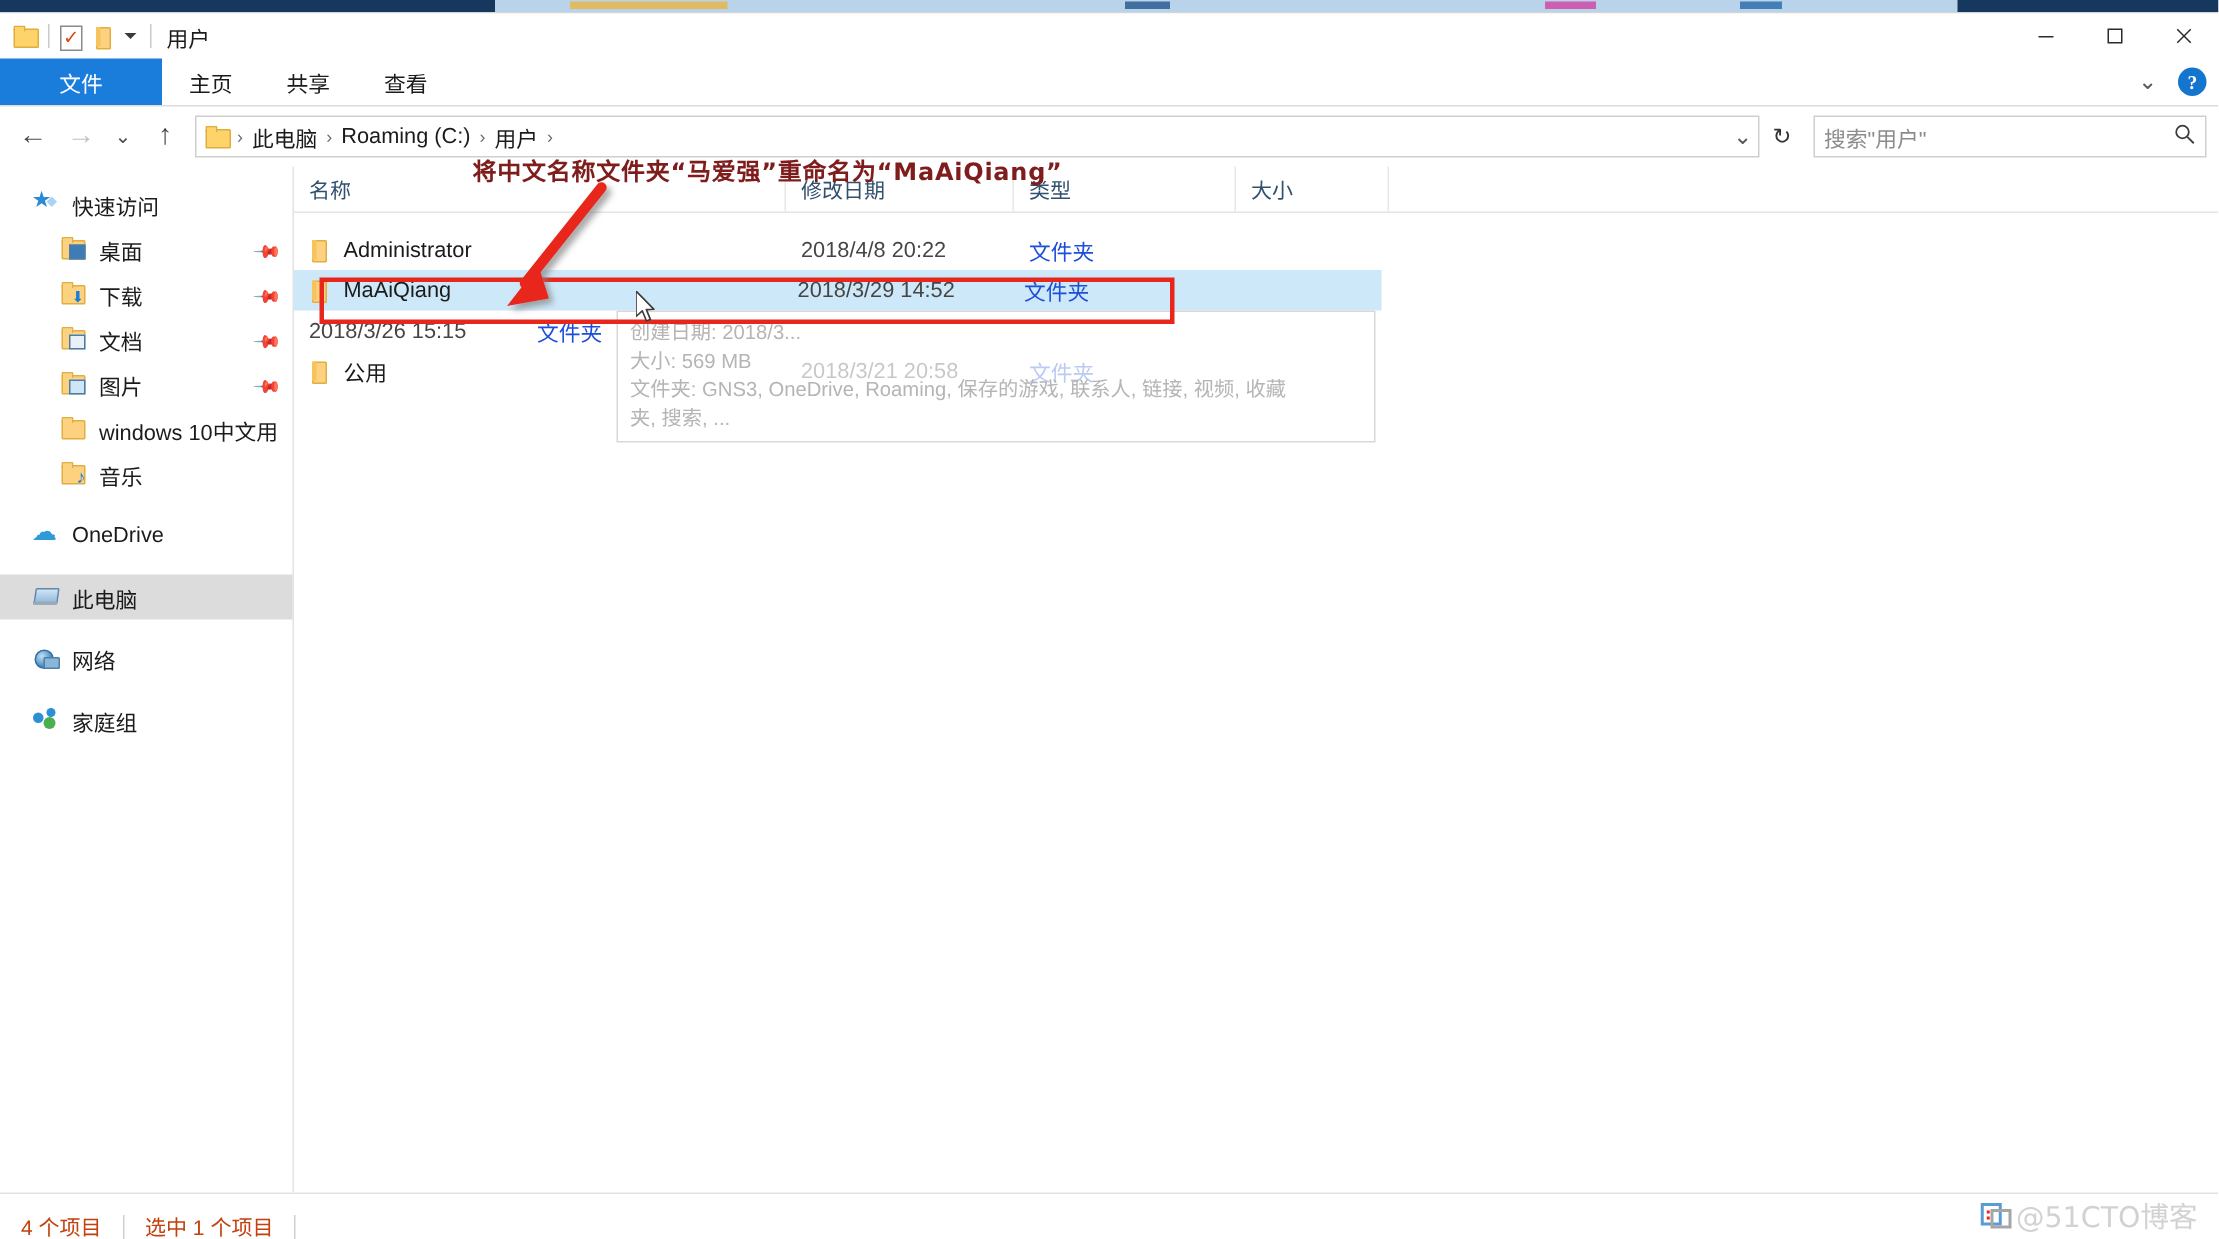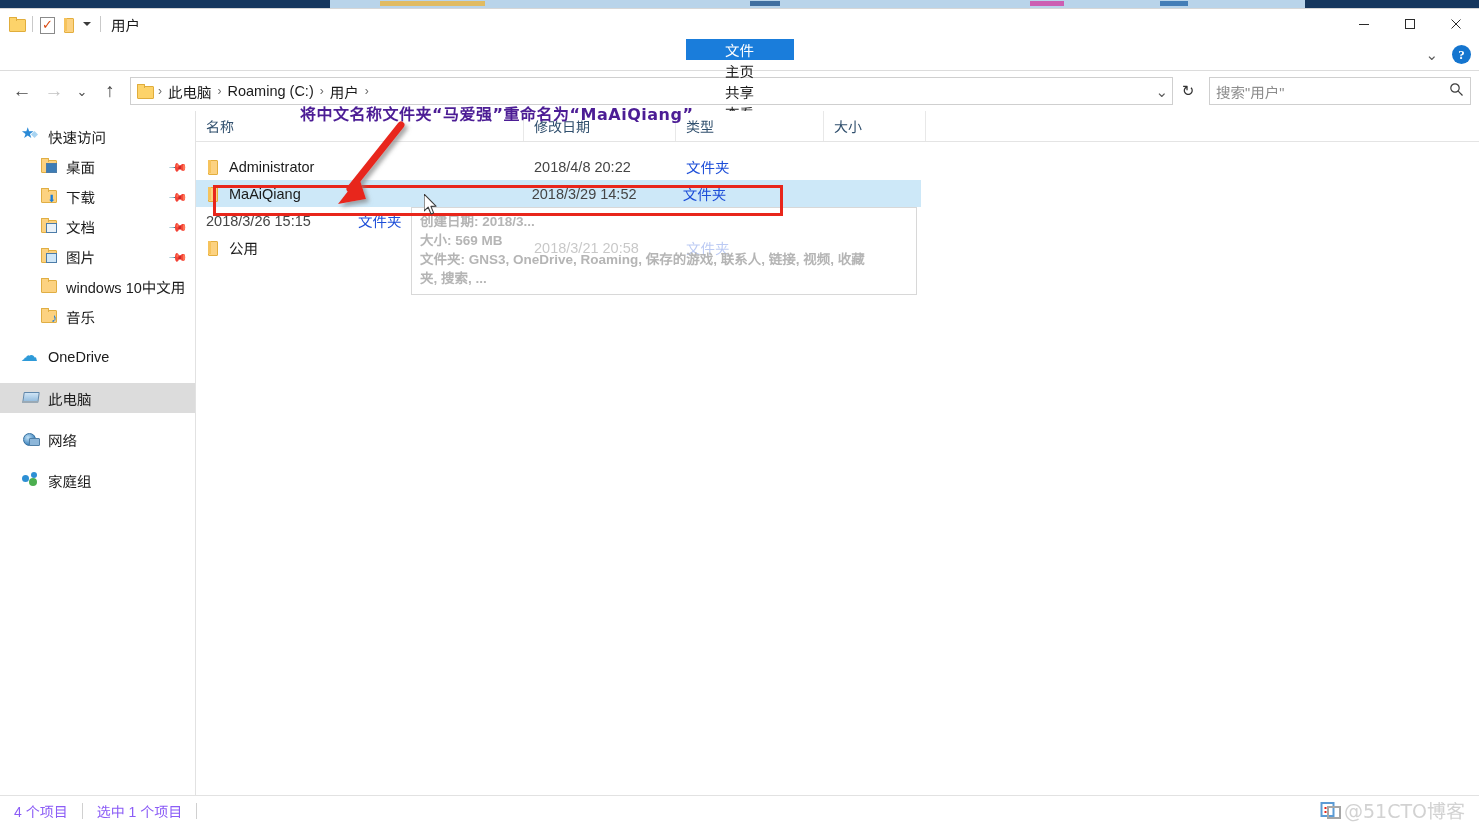--- a/index.html
+++ b/index.html
@@ -78,23 +78,22 @@
   .win-btns { position: absolute; right: 0; top: 0; display: flex; height: 30px; }
   .win-btn {
     width: 46px; height: 30px; display: flex; align-items: center; justify-content: center;
     color: #2b2b2b;
   }
   .win-btn svg { display:block; }
 
   
   .ribbon {
     position: relative; height: 31px; background: #fff;
-    display: flex; align-items: center;
+    display: flex; align-items: flex-start;
     border-bottom: 1px solid #dcdcdc;
-    flex-direction: column;
   }
   .tab {
     display: flex; align-items: center; justify-content: center;
     font-size: 14.5px; color: #1b1b1b; padding: 0 18px; height: 31px;
   }
   .tab.file {
     background: #1a7ddb; color: #ffffff; min-width: 70px; padding: 0 19px;
   }
   .ribbon-right { position: absolute; right: 8px; top: 0; height: 31px; display: flex; align-items: center; gap: 14px;}
   .chev-down-gray { color:#5a5a5a; font-size: 15px; line-height:1; }
@@ -229,45 +228,45 @@
   .cell.c-size { width: 102px; padding-left: 10px; }
   .row .name-txt { margin-left: 11px; }
 
   
   .tooltip {
     position: absolute; left: 215px; top: 96px; width: 506px;
     background: rgba(255,255,255,0.70);
     border: 1px solid #d8d8d8;
     font-size: 13.5px; color: #b5b5b5; line-height: 19px;
     padding: 4px 8px 6px 8px; box-sizing: border-box;
-    z-index: 2; pointer-events: none; font-weight: bold;
+    z-index: 2; pointer-events: none;
   }
 
   
   .anno-text {
-    position: absolute; left: 300px; top: 101px;
-    font-size: 16px; color: #4c1d95; letter-spacing: .5px;
+    position: absolute; left: 315px; top: 101px;
+    font-size: 16px; color: #7f1d1d; letter-spacing: .5px;
     white-space: nowrap; z-index: 6; font-weight: 700;
     font-family: "DejaVu Sans", "Liberation Sans", sans-serif;
   }
   .anno-text .latin { font-weight: 800; }
   .red-rect {
     position: absolute; left: 213px; top: 185px; width: 570px; height: 31px;
     border: 3px solid #e8261b; box-sizing: border-box; z-index: 5;
   }
   .anno-arrow { position: absolute; left: 280px; top: 120px; width: 160px; height: 100px; z-index: 7; }
 
   
   .cursor { position: absolute; left: 424px; top: 194px; z-index: 8; }
 
   
   .statusbar {
     position: absolute; left: 0; bottom: 0; width: 100%; height: 30px;
     border-top: 1px solid #e2e2e2; background: #fff;
-    display: flex; align-items: center; font-size: 14px; color: #8b5cf6;
+    display: flex; align-items: flex-end; font-size: 14px; color: #c2410c;
   }
   .st-item { padding: 0 14px; height: 18px; display:flex; align-items:center; }
   .st-div { width: 1px; height: 16px; background: #d0d0d0; }
 
   .watermark {
     position: absolute; right: 14px; bottom: 3px; z-index: 9;
     font-size: 19px; color: #d2d2d2; display: flex; align-items: center; gap: 2px;
     font-family: "DejaVu Sans", sans-serif;
   }
   .wm-logo { width: 22px; height: 22px; position: relative; }

